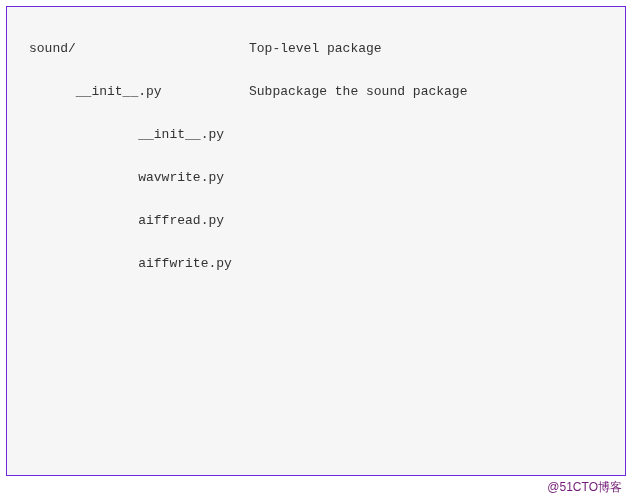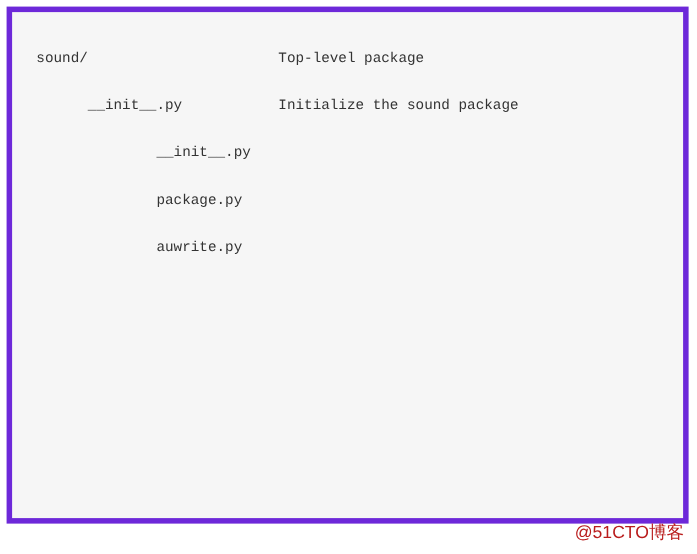--- a/index.html
+++ b/index.html
@@ -12,21 +12,21 @@
       height: 504px;
       background: #ffffff;
       font-family: "Consolas", "Monaco", "Courier New", monospace;
       font-size: 13px;
       line-height: 1.65;
       color: #333;
       position: relative;
     }
     .code-block {
       background: #f6f6f6;
-      border: 5px solid #6d28d9;
+      border: 1px solid #6d28d9;
       padding: 10px 22px;
       margin: 6px;
       width: 620px;
       height: 470px;
       white-space: pre;
     }
     .line {
       display: block;
       white-space: pre;
     }
@@ -36,33 +36,34 @@
       vertical-align: top;
     }
     .col2 {
       display: inline-block;
     }
     .watermark {
       position: absolute;
       bottom: 6px;
       right: 12px;
       font-family: Arial, sans-serif;
-      font-size: 16px;
-      color: #b91c1c;
+      font-size: 12px;
+      color: #701a75;
     }
   </style>
 </head>
 <body>
 
 <div class="code-block">
 <span class="line"><span class="col1"><span>sound/</span></span><span class="col2">Top-level package</span></span>
-<span class="line"><span class="col1">      <span>__init__.py</span></span><span class="col2">Initialize the sound package</span></span>
+<span class="line"><span class="col1">      <span>__init__.py</span></span><span class="col2">Subpackage the sound package</span></span>
 <span class="line">              <span>__init__.py</span></span>
-<span class="line">              <span>package.py</span></span>
-<span class="line">              <span>auwrite.py</span></span>
+<span class="line">              <span>wavwrite.py</span></span>
+<span class="line">              <span>aiffread.py</span></span>
+<span class="line">              <span>aiffwrite.py</span></span>
 <span class="line"> </span>
 
 
 
 
 
 
 
 
 

